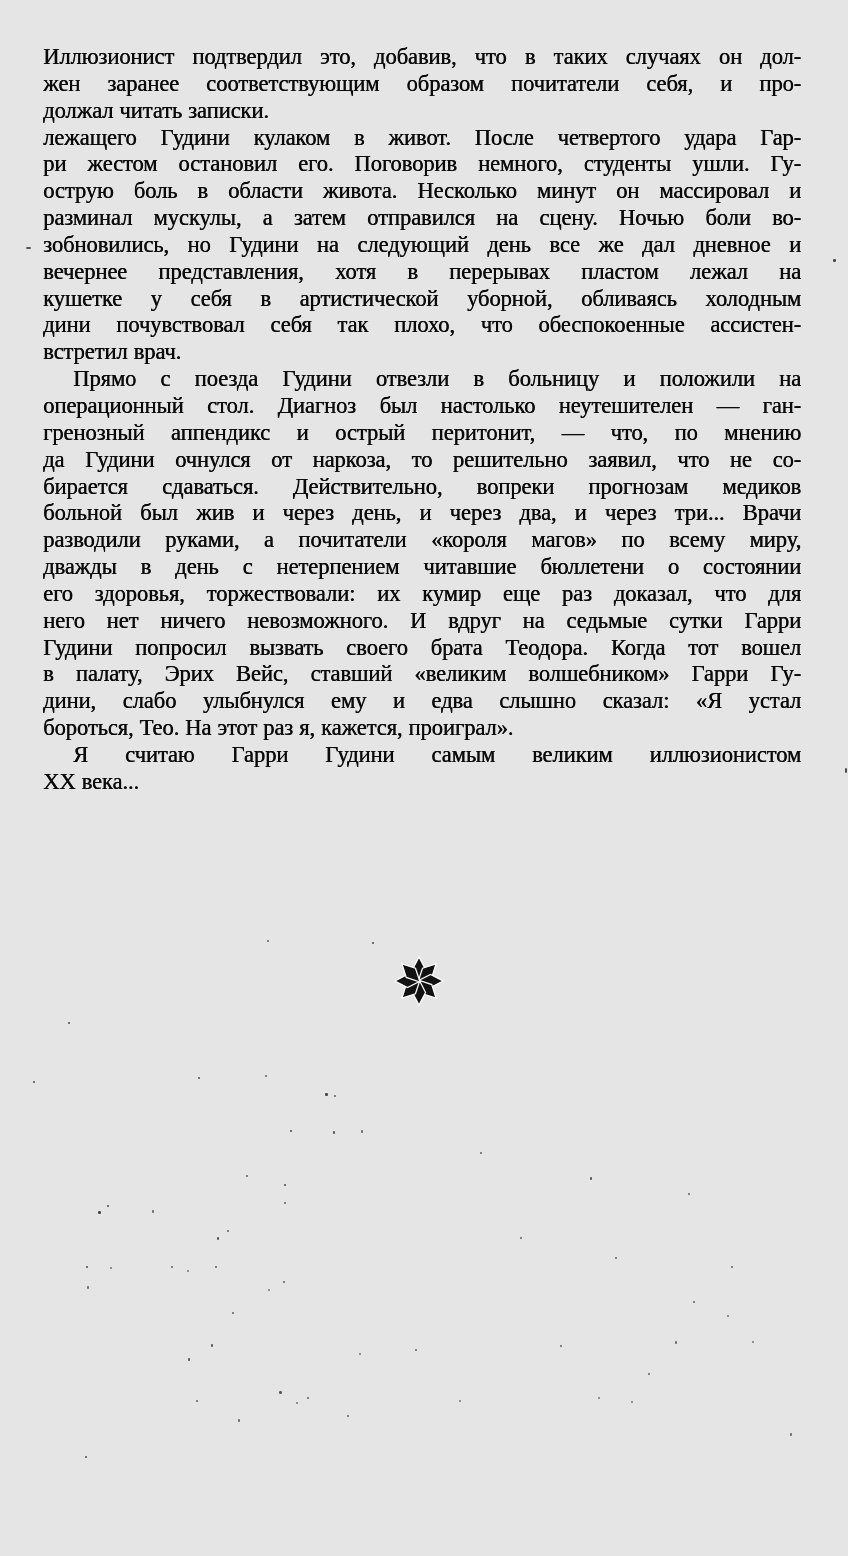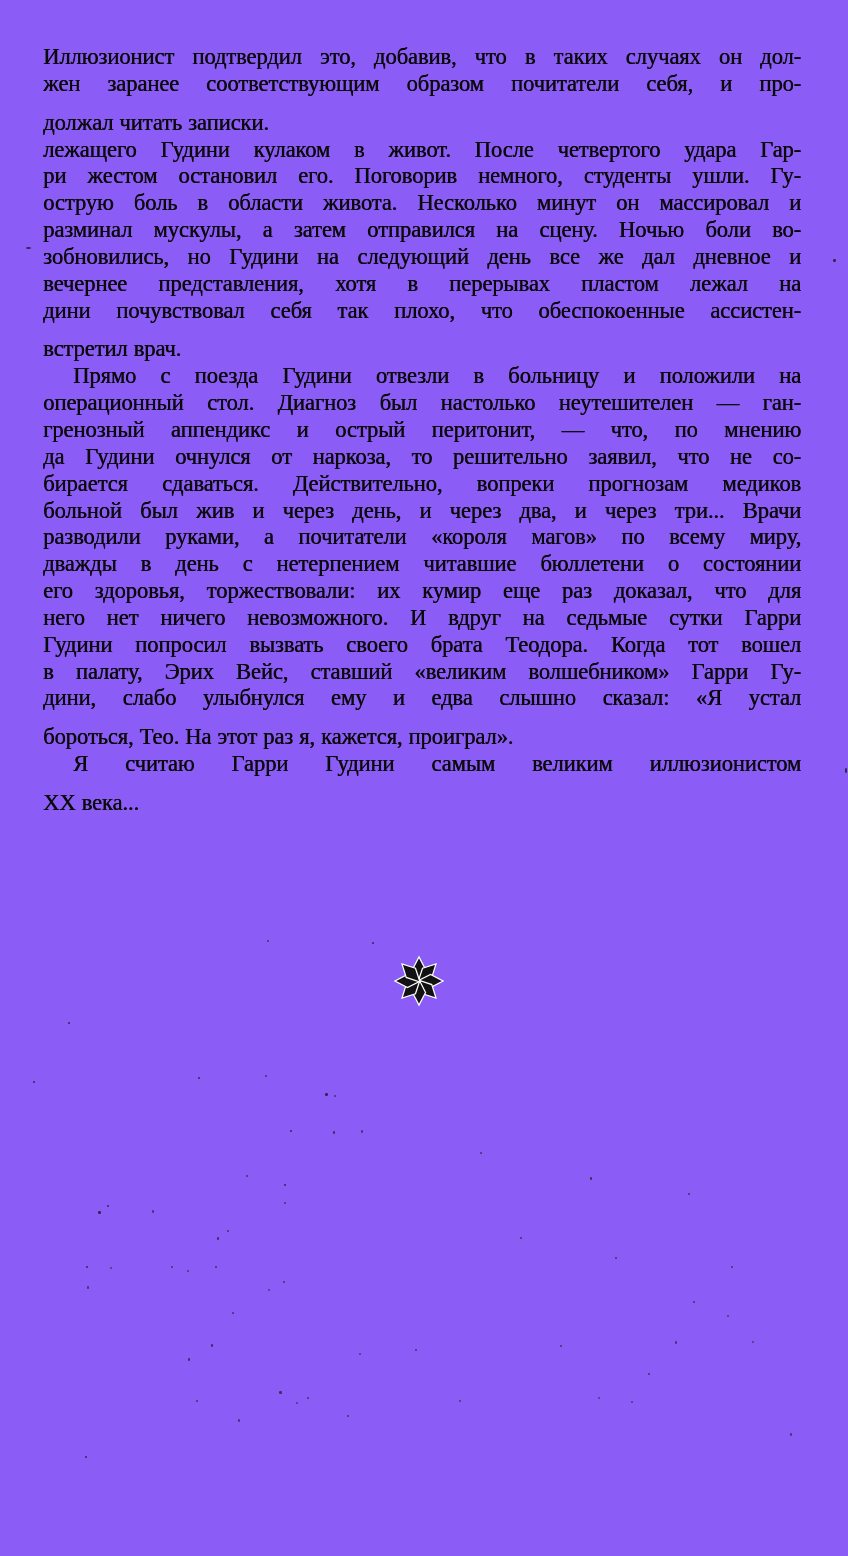--- a/index.html
+++ b/index.html
@@ -38,21 +38,20 @@
     letter-spacing: -0.1px;
     word-spacing: 0.5px;
     text-shadow: 0.45px 0 0 currentColor;
     white-space: normal;
   }
   .line.indent {
     text-indent: 30px;
   }
   .line.para-end {
     text-align-last: left;
-    margin-top: 12px;
   }
   .ornament {
     position: absolute;
     left: 394px;
     top: 955px;
     width: 50px;
     height: 52px;
   }
   .ornament svg {
     display: block;
@@ -61,32 +60,33 @@
   }
   .speck {
     position: absolute;
     background: #1c1c1c;
     border-radius: 40%;
   }
 </style>
 </head>
 <body>
 
-<div class="page" style="background: #8b5cf6;">
+<div class="page" style="background: #e5e5e5;">
 
   <div class="text-block" id="text-block" style="color: rgb(11, 11, 11);">
       <div class="line">Иллюзионист подтвердил это, добавив, что в таких случаях он дол-</div>
       <div class="line">жен заранее соответствующим образом почитатели себя, и про-</div>
       <div class="line para-end">должал читать записки.</div>
       <div class="line">лежащего Гудини кулаком в живот. После четвертого удара Гар-</div>
       <div class="line">ри жестом остановил его. Поговорив немного, студенты ушли. Гу-</div>
       <div class="line">острую боль в области живота. Несколько минут он массировал и</div>
       <div class="line">разминал мускулы, а затем отправился на сцену. Ночью боли во-</div>
       <div class="line">зобновились, но Гудини на следующий день все же дал дневное и</div>
       <div class="line">вечернее представления, хотя в перерывах пластом лежал на</div>
+      <div class="line">кушетке у себя в артистической уборной, обливаясь холодным</div>
       <div class="line">дини почувствовал себя так плохо, что обеспокоенные ассистен-</div>
       <div class="line para-end">встретил врач.</div>
       <div class="line indent">Прямо с поезда Гудини отвезли в больницу и положили на</div>
       <div class="line">операционный стол. Диагноз был настолько неутешителен — ган-</div>
       <div class="line">гренозный аппендикс и острый перитонит, — что, по мнению</div>
       <div class="line">да Гудини очнулся от наркоза, то решительно заявил, что не со-</div>
       <div class="line">бирается сдаваться. Действительно, вопреки прогнозам медиков</div>
       <div class="line">больной был жив и через день, и через два, и через три... Врачи</div>
       <div class="line">разводили руками, а почитатели «короля магов» по всему миру,</div>
       <div class="line">дважды в день с нетерпением читавшие бюллетени о состоянии</div>

